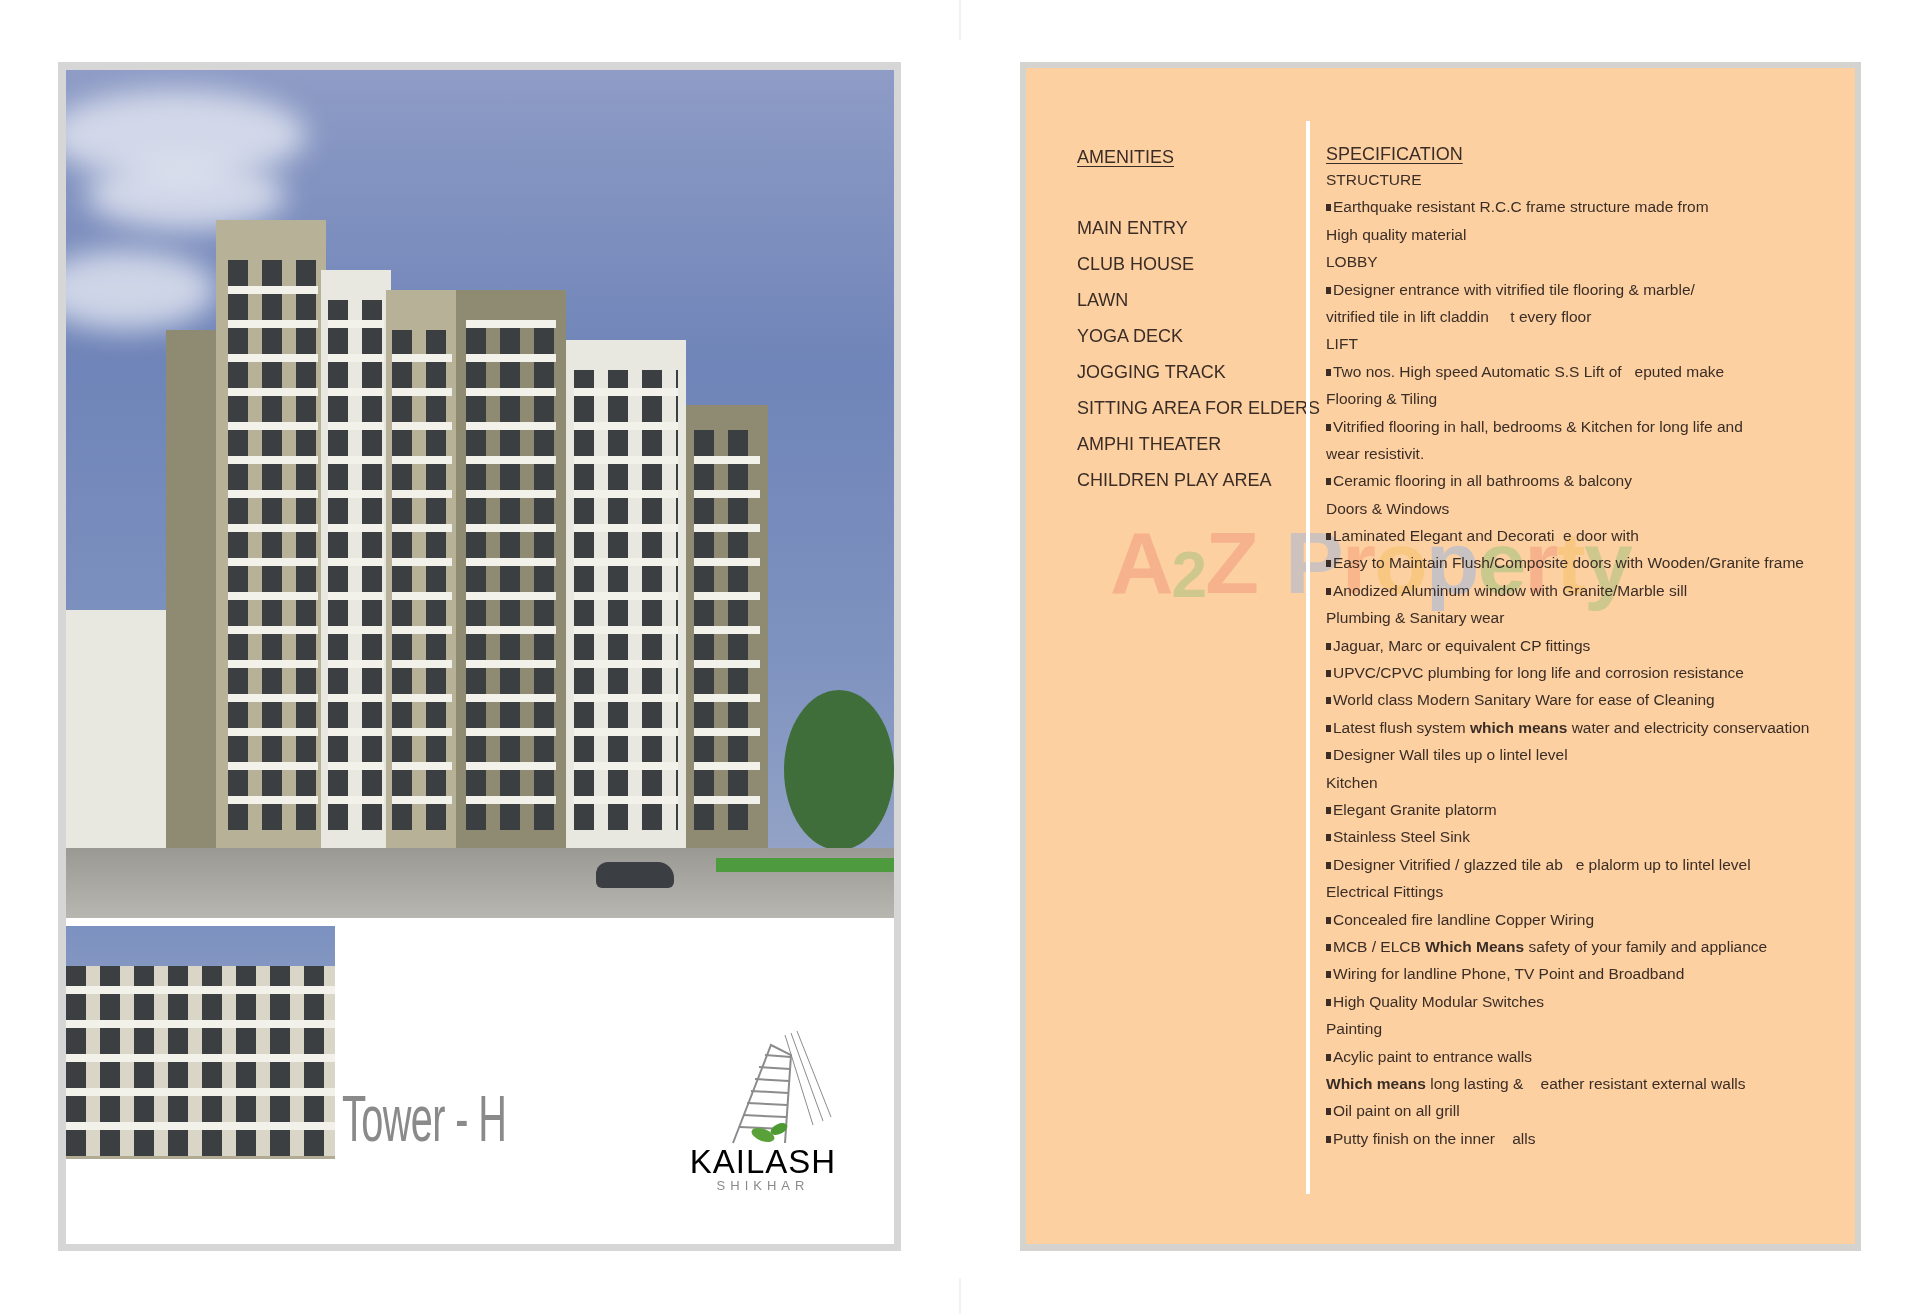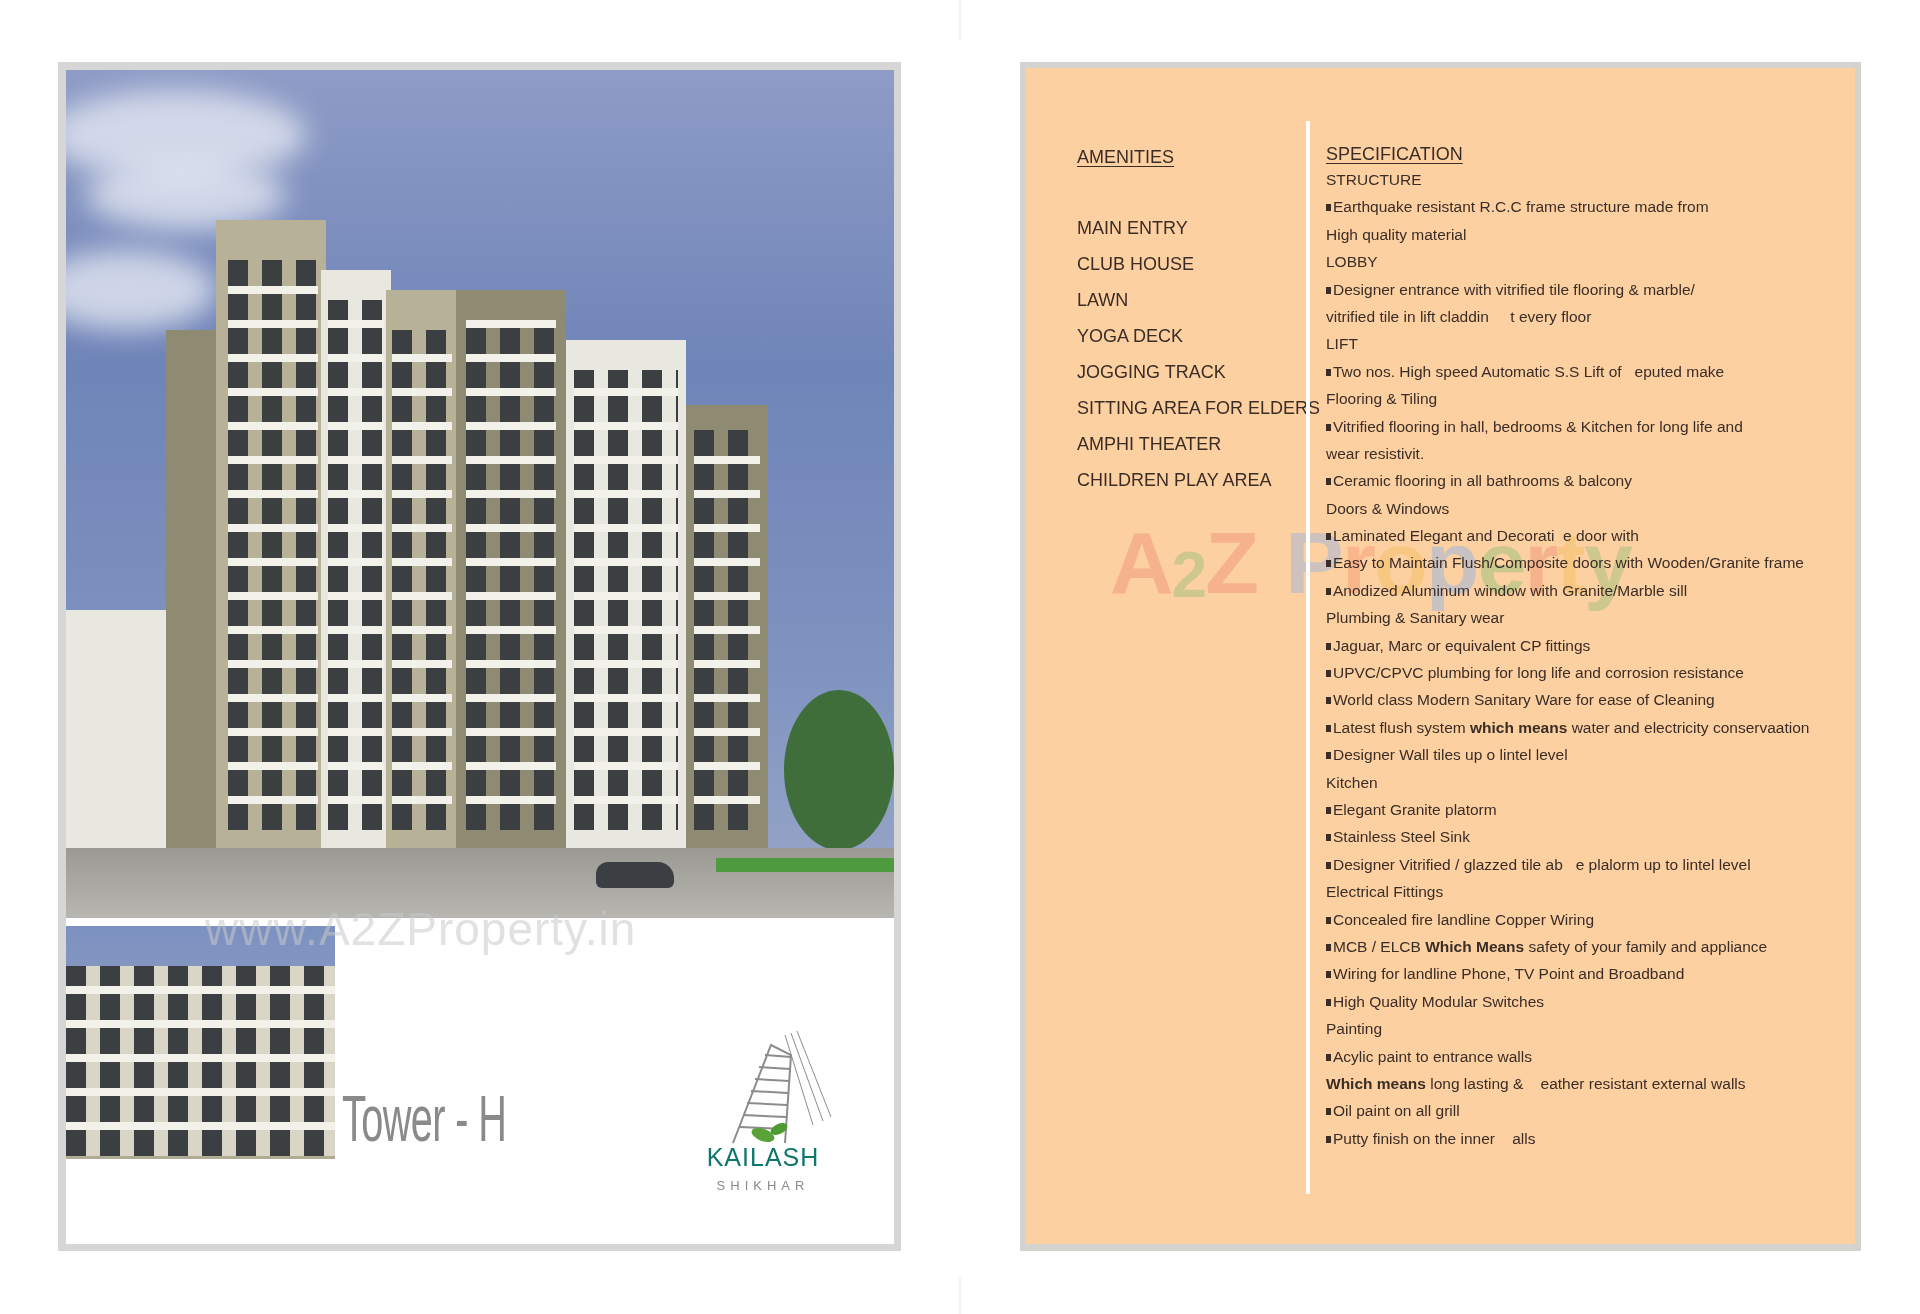--- a/index.html
+++ b/index.html
@@ -45,21 +45,21 @@
     position:absolute; left:0; top:856px; width:269px; height:233px; overflow:hidden;
     background:linear-gradient(180deg,#7b91c0 0%,#8a9ac2 30%,#b0ab92 30%);
   }
   .tower-label {
     position:absolute; left:276px; top:1012px; font-size:64px; color:#8a8a8a;
     transform:scaleX(0.62); transform-origin:left top; white-space:nowrap; letter-spacing:-1px;
   }
   .logo { position:absolute; left:607px; top:955px; width:180px; height:170px; }
   .logo-name {
     position:absolute; left:0; top:118px; width:180px; text-align:center;
-    font-size:25px; color:#0f766e; letter-spacing:1px;
+    font-size:33px; color:#000000; letter-spacing:1px;
   }
   .logo-sub {
     position:absolute; left:0; top:153px; width:180px; text-align:center;
     font-size:13px; color:#8a8a8a; letter-spacing:5px;
   }
 
   
   .right-frame {
     position:absolute; left:1020px; top:62px; width:841px; height:1189px; background:#d5d3d0;
   }
@@ -117,21 +117,20 @@
 
       <div class="ground"></div>
       <div class="lawn"></div>
       <div class="car"></div>
     </div>
 
     <div class="thumb">
       <div class="win-grid" style="left:0;top:40px;width:269px;height:190px;background-color:#d9d6c8;"></div>
     </div>
 
-    <div class="watermark-web">www.A2ZProperty.in</div>
 
     <div class="tower-label">Tower - H</div>
 
     <div class="logo">
       <svg width="180" height="120" viewBox="0 0 180 120">
         <g fill="none" stroke="#8c8c8c" stroke-width="2">
           <path d="M60 118 L98 20 L118 30 L112 118"></path>
           <path d="M66 102 L112 104"></path>
             <path d="M70 90 L113 92"></path>
             <path d="M74 78 L114 80"></path>

